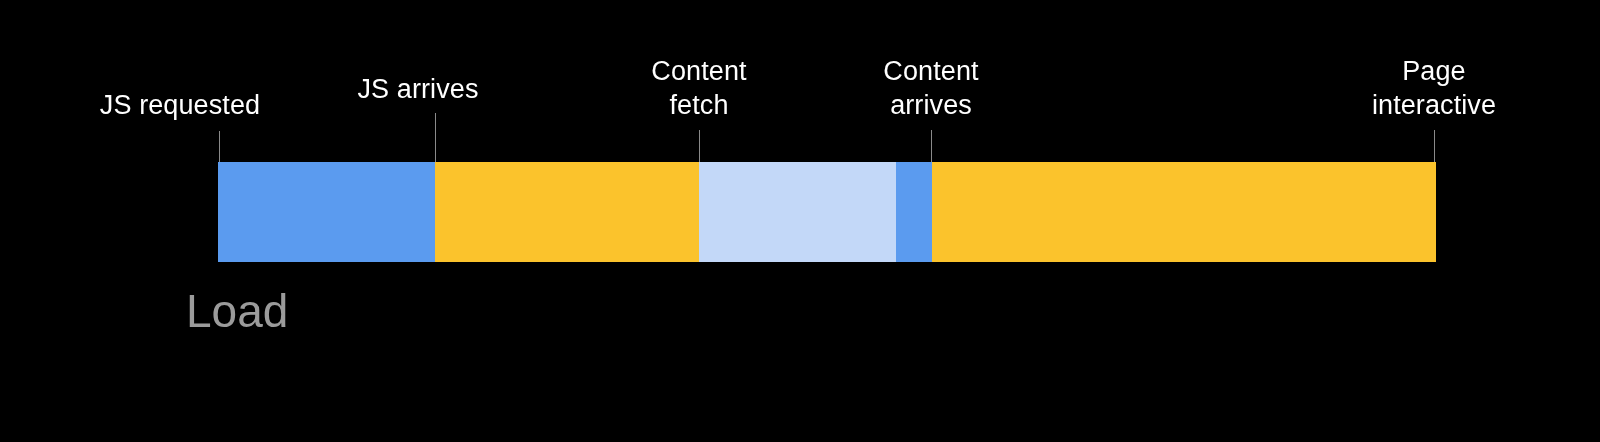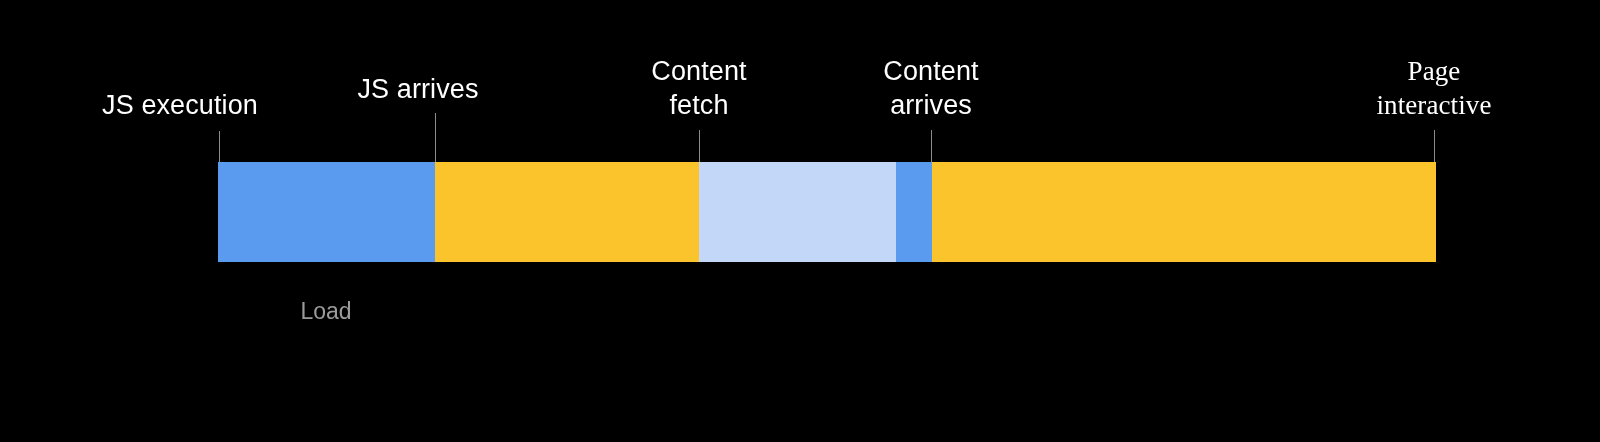--- a/index.html
+++ b/index.html
@@ -46,38 +46,37 @@
     align-items: stretch;
   }
   .bar-segment {
     height: 100%;
   }
 
   
   .phase-caption {
     position: absolute;
     color: #9b9b9b;
-    font-size: 23px;
+    font-size: 46px;
     line-height: 40px;
-    text-align: center;
     white-space: nowrap;
   }
 </style>
 </head>
 <body>
 
 <div id="stage" style="width: 1600px; height: 442px; background: rgb(0, 0, 0);">
 
-  <div class="marker-label" style="left: 97px; top: 88px; width: 166px; color: rgb(255, 255, 255);">JS execution</div>
+  <div class="marker-label" style="left: 97px; top: 88px; width: 166px; color: rgb(255, 255, 255);">JS requested</div>
   <div class="marker-label" style="left: 353px; top: 72px; width: 130px; color: rgb(255, 255, 255);">JS arrives</div>
   <div class="marker-label" style="left: 619px; top: 54px; width: 160px; color: rgb(255, 255, 255);">Content
 fetch</div>
   <div class="marker-label" style="left: 851px; top: 54px; width: 160px; color: rgb(255, 255, 255);">Content
 arrives</div>
-  <div class="marker-label" style="left: 1330px; top: 54px; width: 208px; color: rgb(255, 255, 255); font-family: Liberation Serif, serif;">Page
+  <div class="marker-label" style="left: 1330px; top: 54px; width: 208px; color: rgb(255, 255, 255);">Page
 interactive</div>
 
   <div class="leader" style="left: 219px; top: 131px; height: 31px; background: rgb(138, 138, 138);"></div>
   <div class="leader" style="left: 435px; top: 113px; height: 49px; background: rgb(138, 138, 138);"></div>
   <div class="leader" style="left: 699px; top: 130px; height: 32px; background: rgb(138, 138, 138);"></div>
   <div class="leader" style="left: 931px; top: 130px; height: 32px; background: rgb(138, 138, 138);"></div>
   <div class="leader" style="left: 1434px; top: 130px; height: 32px; background: rgb(138, 138, 138);"></div>
 
   <div id="timeline-bar" style="left: 218px; top: 162px; width: 1218px; height: 100px;">
     <div class="bar-segment" style="width: 217px; background: rgb(91, 155, 239);"></div>

